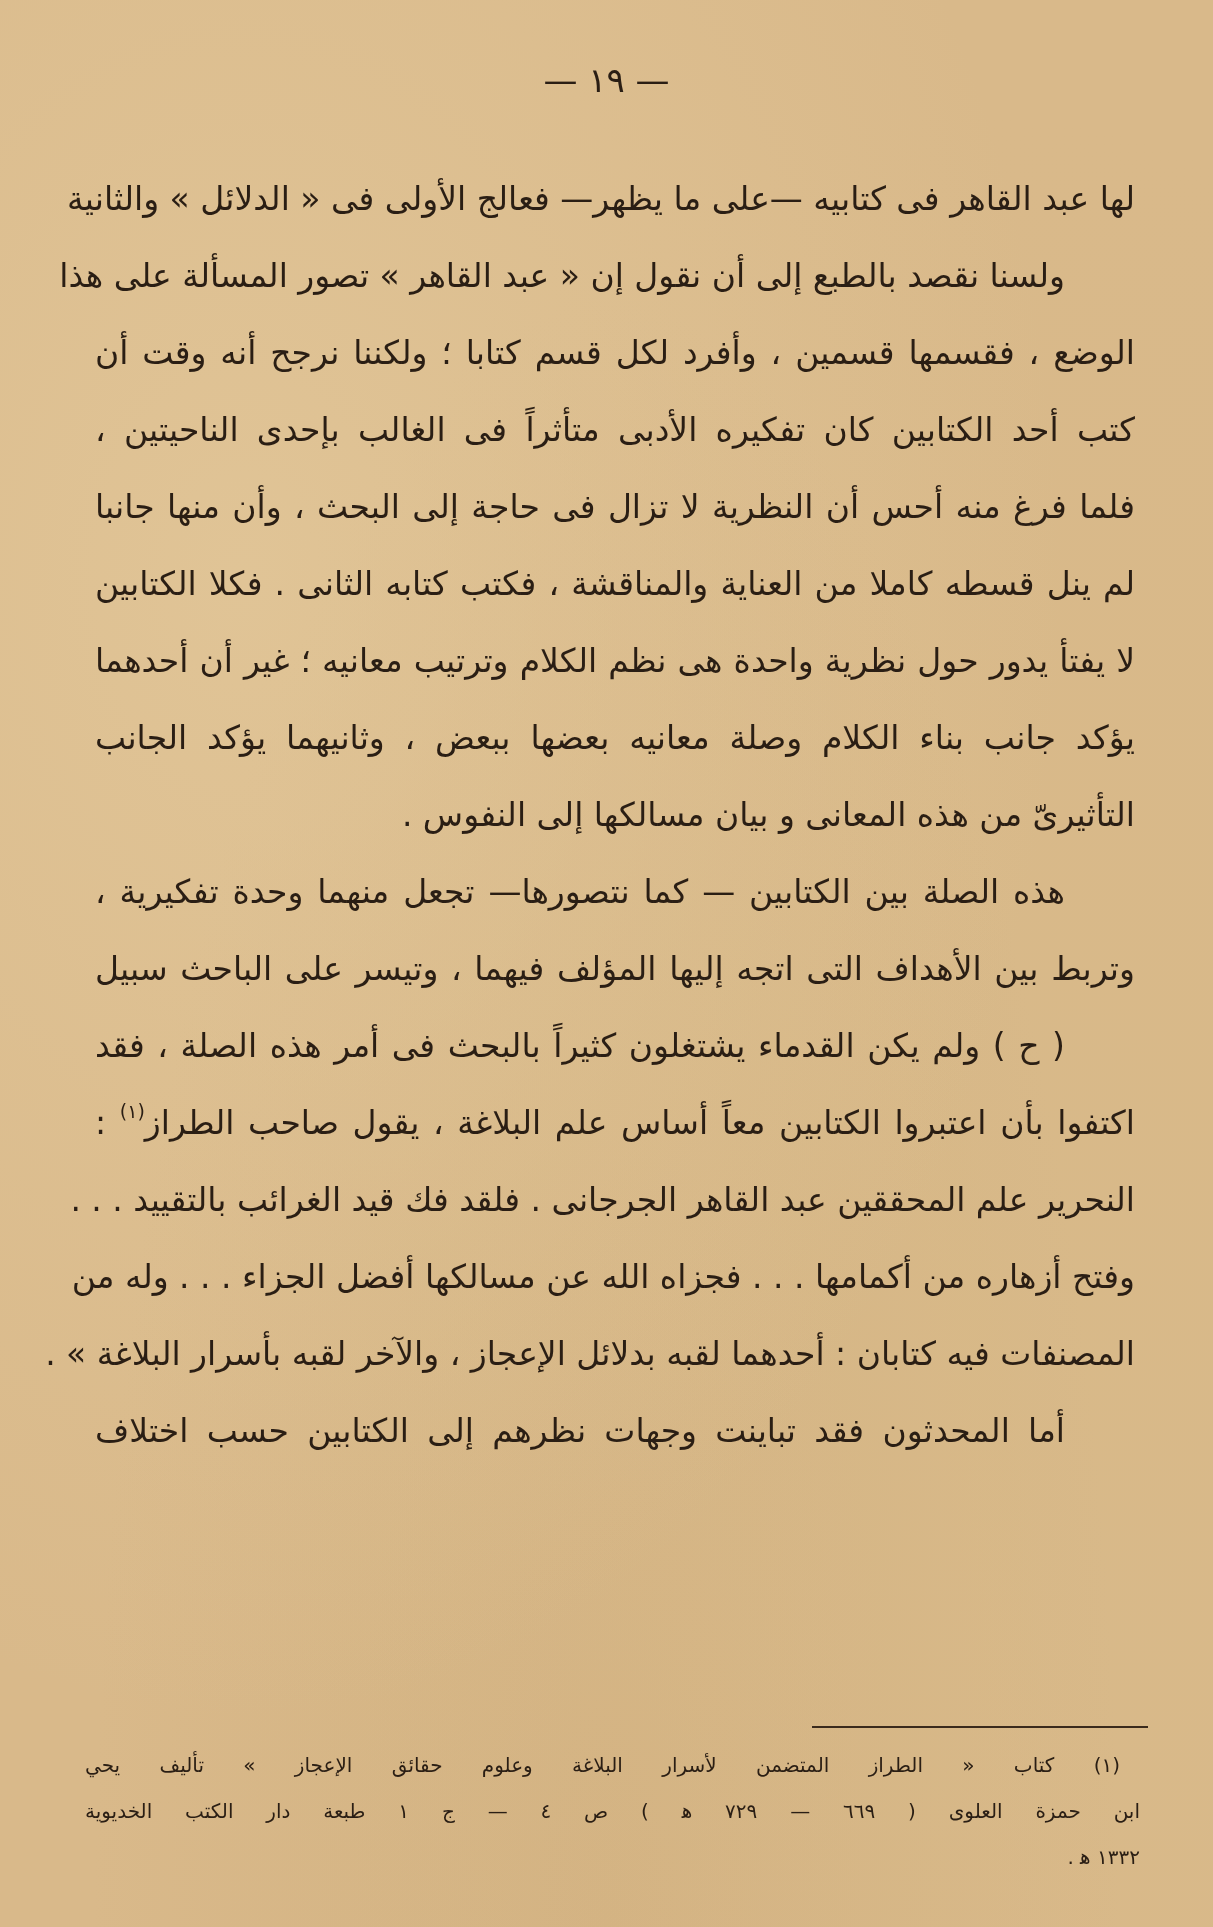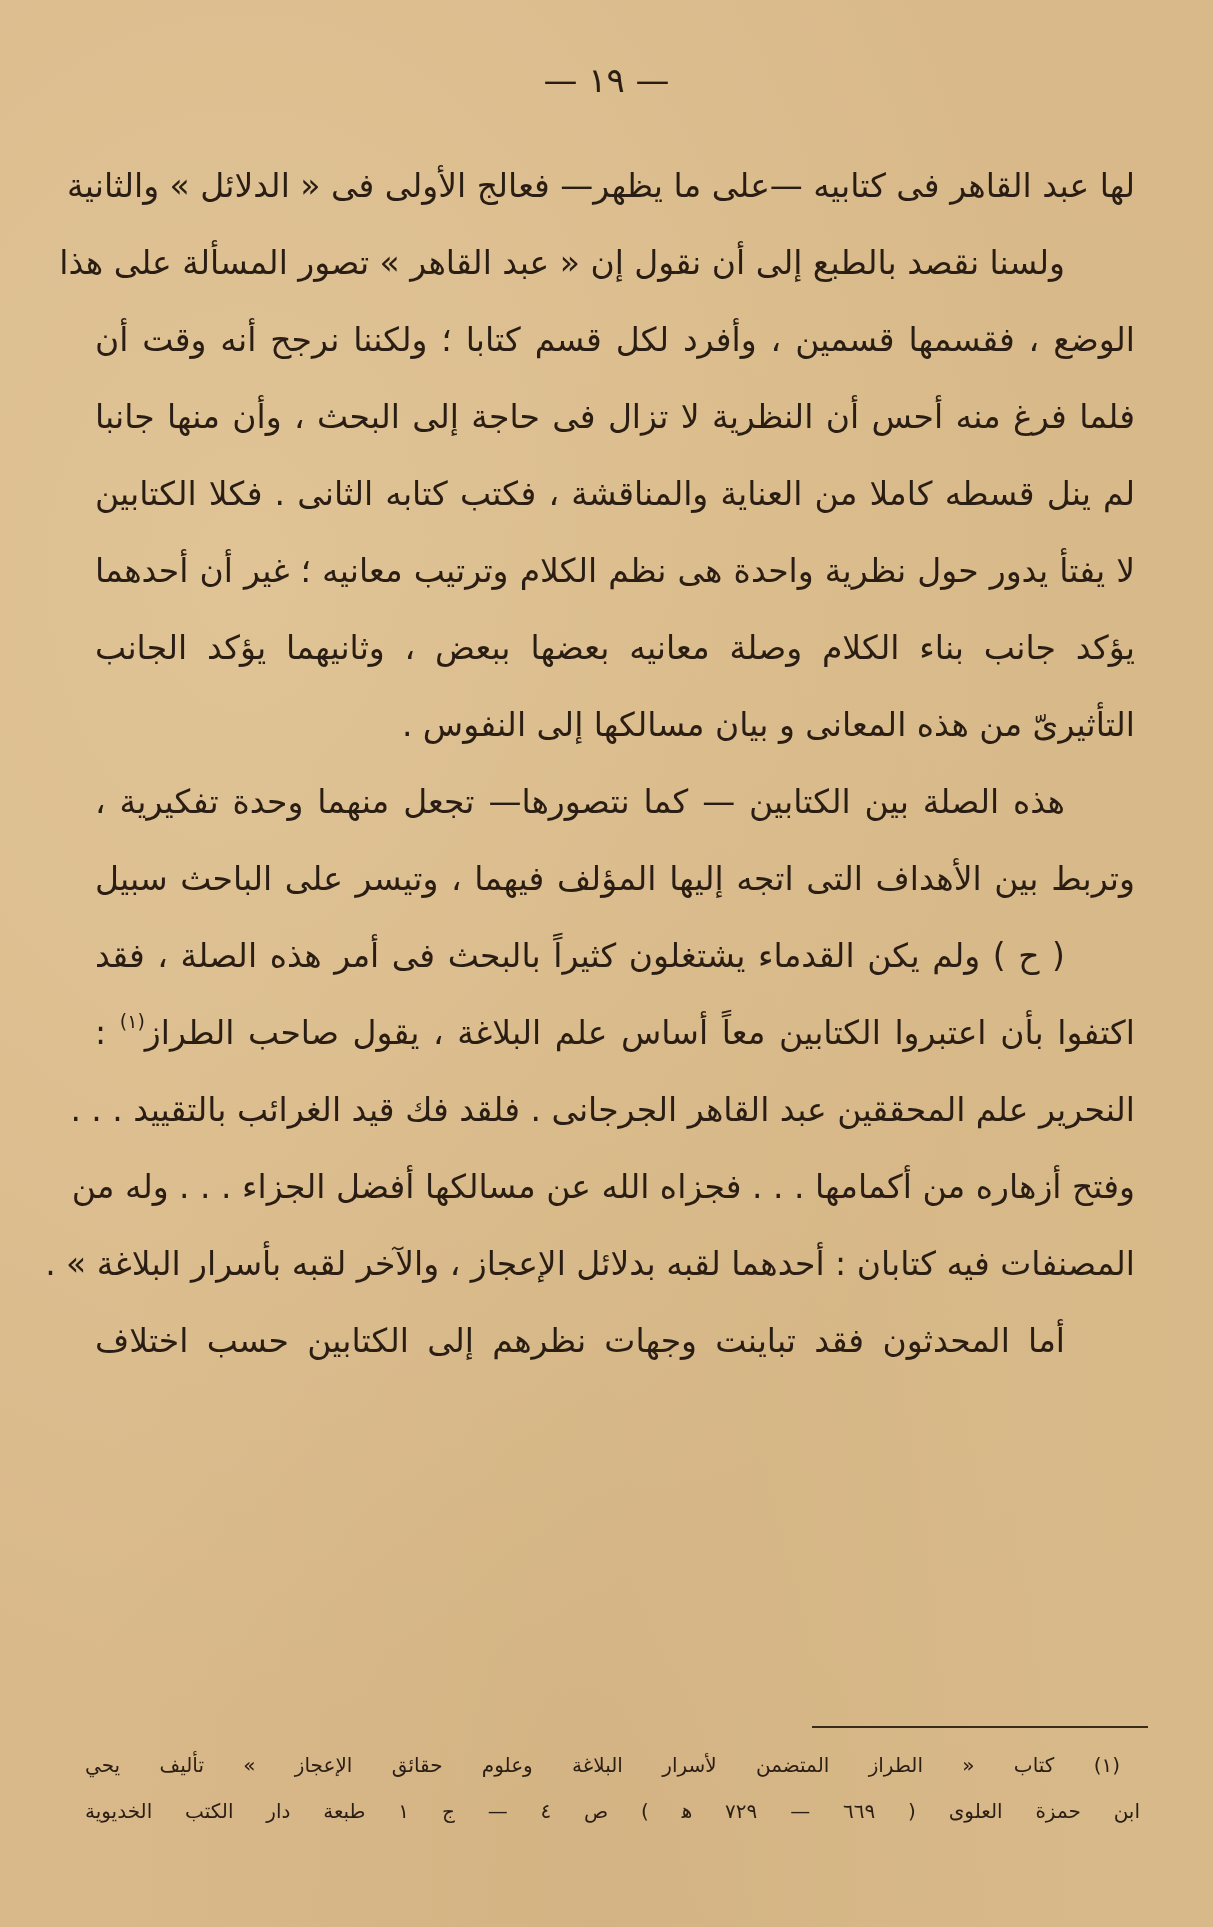--- a/index.html
+++ b/index.html
@@ -31,21 +31,21 @@
     text-align: center;
     font-size: 34px;
     line-height: 60px;
     direction: rtl;
     color: #2a1e14;
   }
   .body-text {
     position: absolute;
     left: 95px;
     width: 1040px;
-    top: 147px;
+    top: 160px;
     direction: rtl;
   }
   .line {
     height: 77px;
     line-height: 77px;
     font-size: 33px;
     white-space: nowrap;
     text-align: justify;
     text-align-last: justify;
     overflow: visible;
@@ -95,35 +95,37 @@
 <body>
 
 <div class="page">
 
   <div class="page-number">— ١٩ —</div>
 
   <div class="body-text">
     <div class="line"><span>لها عبد القاهر فى كتابيه —على ما يظهر— فعالج الأولى فى « الدلائل » والثانية</span></div>
     <div class="line indent"><span>ولسنا نقصد بالطبع إلى أن نقول إن « عبد القاهر » تصور المسألة على هذا</span></div>
     <div class="line"><span>الوضع ، فقسمها قسمين ، وأفرد لكل قسم كتابا ؛ ولكننا نرجح أنه وقت أن</span></div>
+    <div class="line"><span>كتب أحد الكتابين كان تفكيره الأدبى متأثراً فى الغالب بإحدى الناحيتين ،</span></div>
     <div class="line"><span>فلما فرغ منه أحس أن النظرية لا تزال فى حاجة إلى البحث ، وأن منها جانبا</span></div>
     <div class="line"><span>لم ينل قسطه كاملا من العناية والمناقشة ، فكتب كتابه الثانى . فكلا الكتابين</span></div>
     <div class="line"><span>لا يفتأ يدور حول نظرية واحدة هى نظم الكلام وترتيب معانيه ؛ غير أن أحدهما</span></div>
     <div class="line"><span>يؤكد جانب بناء الكلام وصلة معانيه بعضها ببعض ، وثانيهما يؤكد الجانب</span></div>
     <div class="line last"><span>التأثيرىّ من هذه المعانى و بيان مسالكها إلى النفوس .</span></div>
     <div class="line indent"><span>هذه الصلة بين الكتابين — كما نتصورها— تجعل منهما وحدة تفكيرية ،</span></div>
     <div class="line"><span>وتربط بين الأهداف التى اتجه إليها المؤلف فيهما ، وتيسر على الباحث سبيل</span></div>
     <div class="line indent"><span>( ح ) ولم يكن القدماء يشتغلون كثيراً بالبحث فى أمر هذه الصلة ، فقد</span></div>
     <div class="line"><span>اكتفوا بأن اعتبروا الكتابين معاً أساس علم البلاغة ، يقول صاحب الطراز</span><sup class="fn-ref">(١)</sup><span> :</span></div>
     <div class="line"><span>النحرير علم المحققين عبد القاهر الجرجانى . فلقد فك قيد الغرائب بالتقييد . . .</span></div>
     <div class="line"><span>وفتح أزهاره من أكمامها . . . فجزاه الله عن مسالكها أفضل الجزاء . . . وله من</span></div>
     <div class="line"><span>المصنفات فيه كتابان : أحدهما لقبه بدلائل الإعجاز ، والآخر لقبه بأسرار البلاغة » .</span></div>
     <div class="line indent"><span>أما المحدثون فقد تباينت وجهات نظرهم إلى الكتابين حسب اختلاف</span></div>
   </div>
 
   <div class="footnote-rule"></div>
 
   <div class="footnotes">
     <div class="fn-line first"><span>(١)  كتاب « الطراز المتضمن لأسرار البلاغة وعلوم حقائق الإعجاز » تأليف يحي</span></div>
     <div class="fn-line"><span>ابن حمزة العلوى ( ٦٦٩ — ٧٢٩ ﻫ ) ص ٤ — ج ١ طبعة دار الكتب الخديوية</span></div>
+    <div class="fn-line last"><span>١٣٣٢ ﻫ .</span></div>
   </div>
 
 </div>
 
 </body></html>

